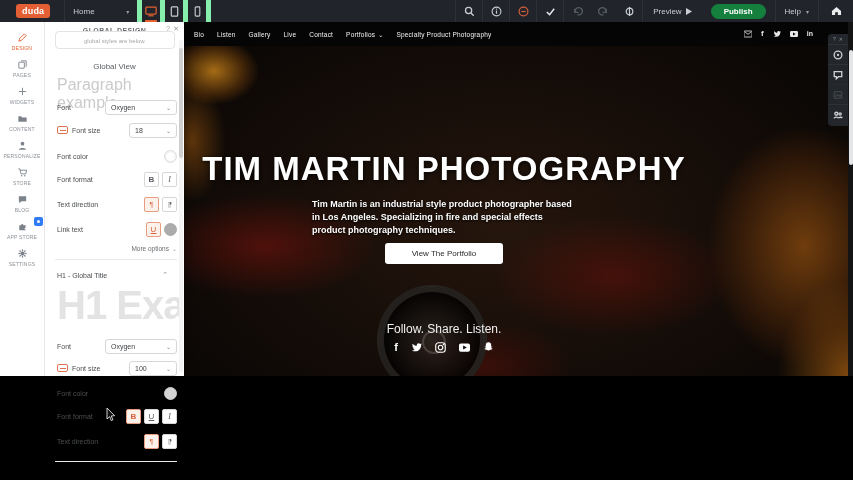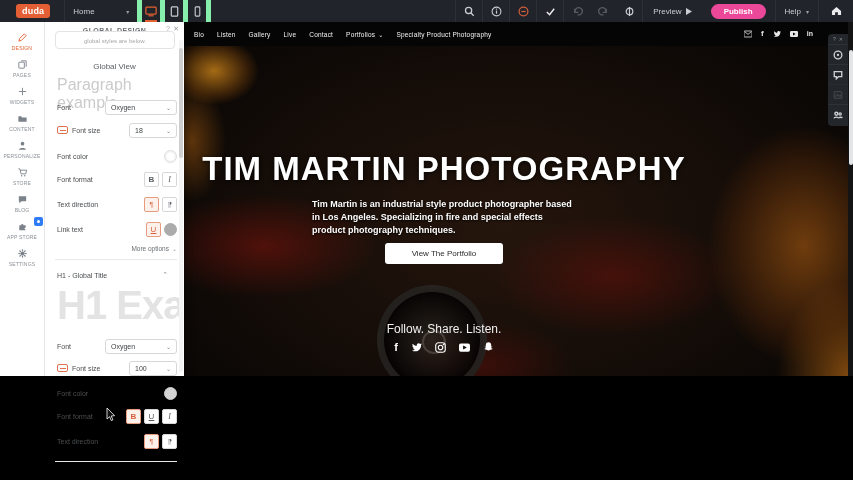--- a/index.html
+++ b/index.html
@@ -14,21 +14,21 @@
   .logo { margin-left:16px; margin-right:14px; background:#e45f33; color:#fff; font-weight:bold;
           font-size:9px; padding:2px 6px; border-radius:3px; letter-spacing:.2px; }
   .page-sel { width:78px; padding:0 8px; justify-content:space-between; border-left:1px solid #2c3137;
               color:#c9cdd2; font-size:8px; }
   .devbtn { width:23px; justify-content:center; position:relative; }
   .devbtn.active::after { content:""; position:absolute; left:3px; right:3px; bottom:0; height:2px; background:#e4602f; }
   .tb-right { margin-left:auto; display:flex; align-items:center; height:22px; }
   .tb-ic { width:26px; height:22px; display:flex; align-items:center; justify-content:center; }
   .tb-sep { width:1px; height:22px; background:#2c3137; }
   .preview-btn { color:#c9cdd2; font-size:8px; padding:0 10px; display:flex; align-items:center; gap:4px; height:22px; }
-  .publish-btn { background:#ec4899; color:#fff; font-size:8px; font-weight:bold; border:none;
+  .publish-btn { background:#15803d; color:#fff; font-size:8px; font-weight:bold; border:none;
                  border-radius:9px; padding:3px 13px; margin:0 9px; }
   .help-btn { color:#c9cdd2; font-size:8px; padding:0 9px; display:flex; align-items:center; gap:5px; height:22px;
               border-left:1px solid #2c3137; border-right:1px solid #2c3137;}
   .dim { opacity:.45; }
   .caret { font-size:6px; color:#9aa0a6; }
 
   
   .sidebar { position:absolute; left:0; top:22px; bottom:0; width:45px; background:#ffffff;
              border-right:1px solid #e4e6e8; z-index:40; display:flex; flex-direction:column; padding-top:6px; }
   .sb-item { height:27px; display:flex; flex-direction:column; align-items:center; justify-content:center; gap:2px; position:relative; }

